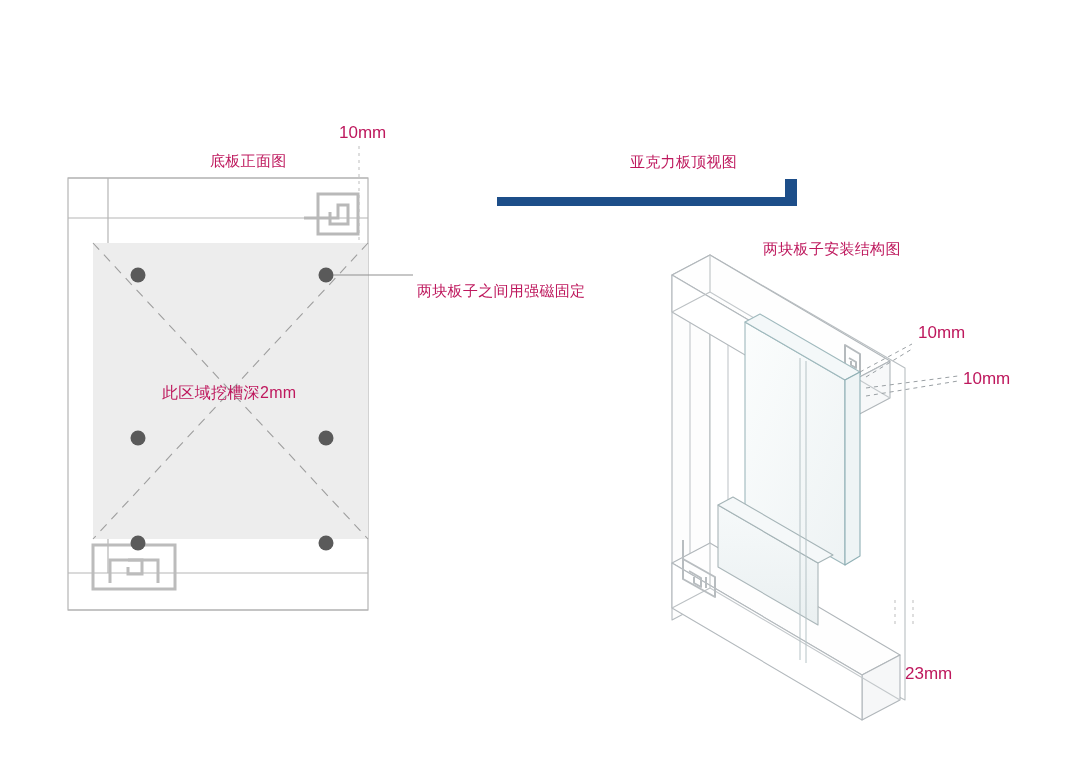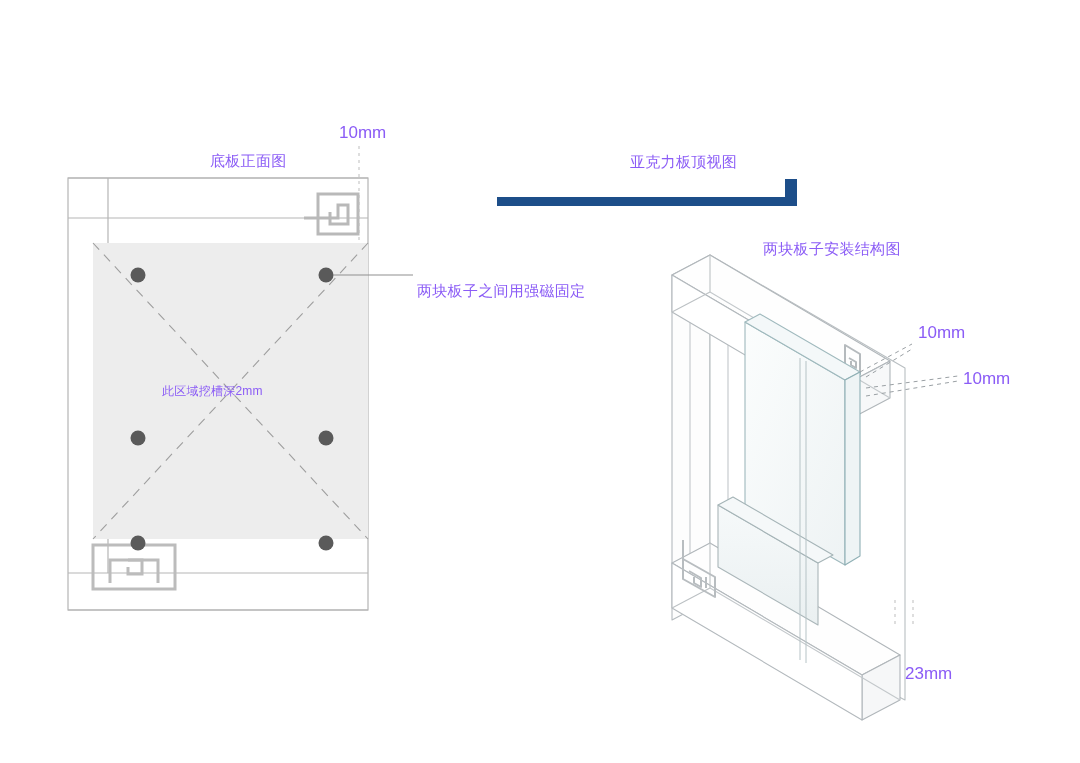--- a/index.html
+++ b/index.html
@@ -26,37 +26,37 @@
     position: absolute;
     left: 0;
     top: 0;
     width: 1080px;
     height: 763px;
     display: block;
   }
   .lbl {
     position: absolute;
     white-space: nowrap;
-    color: #8b5cf6;
+    color: #be185d;
     line-height: 1;
     letter-spacing: 0.02em;
   }
   .lbl-cn {
     font-size: 15px;
     margin-left: 40px;
   }
   .lbl-dim {
     font-size: 17px;
     letter-spacing: 0;
   }
   .lbl-note {
     font-size: 15px;
   }
   .lbl-area {
-    font-size: 12px;
+    font-size: 16px;
   }
 </style>
 </head>
 <body>
 
 <div id="sheet">
 
   <svg class="drawing" viewBox="0 0 1080 763">
     <defs>
       <linearGradient id="glassGrad" x1="0" y1="0" x2="1" y2="1">

